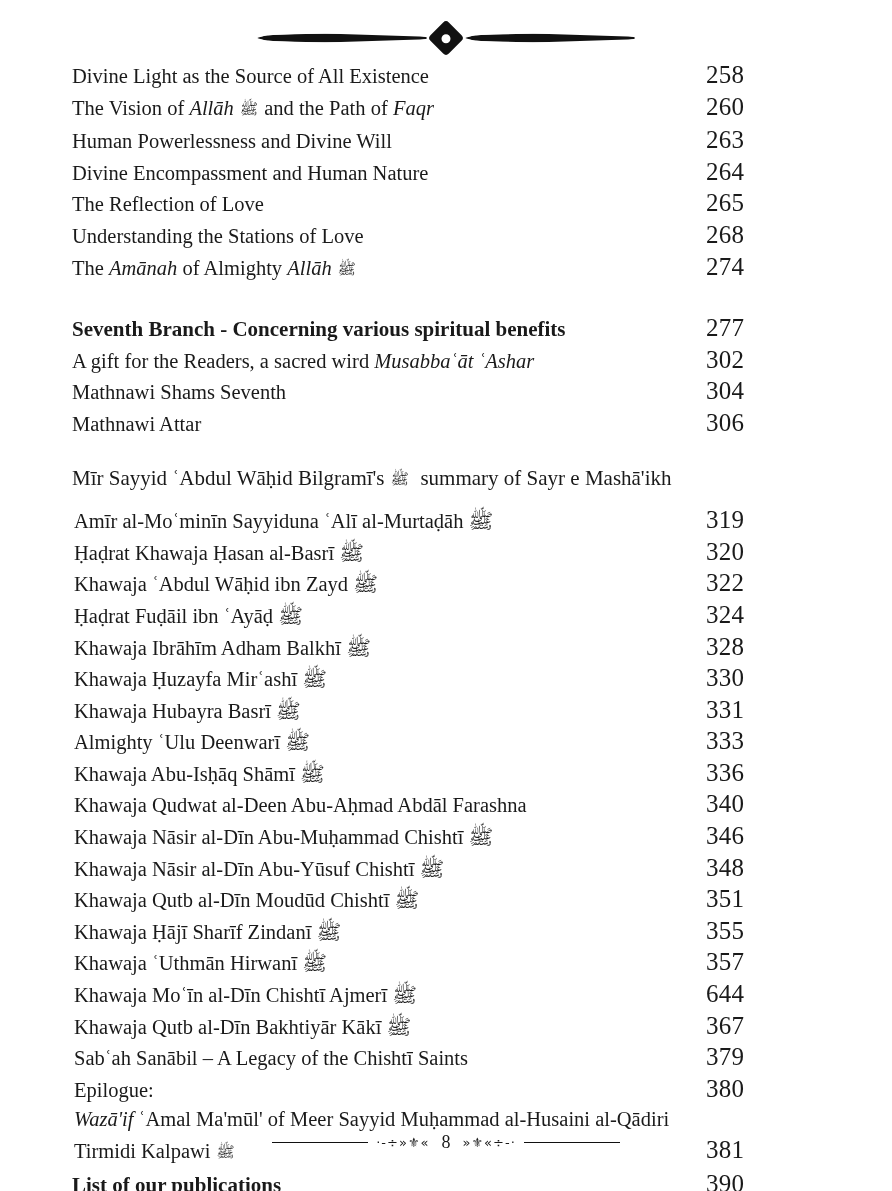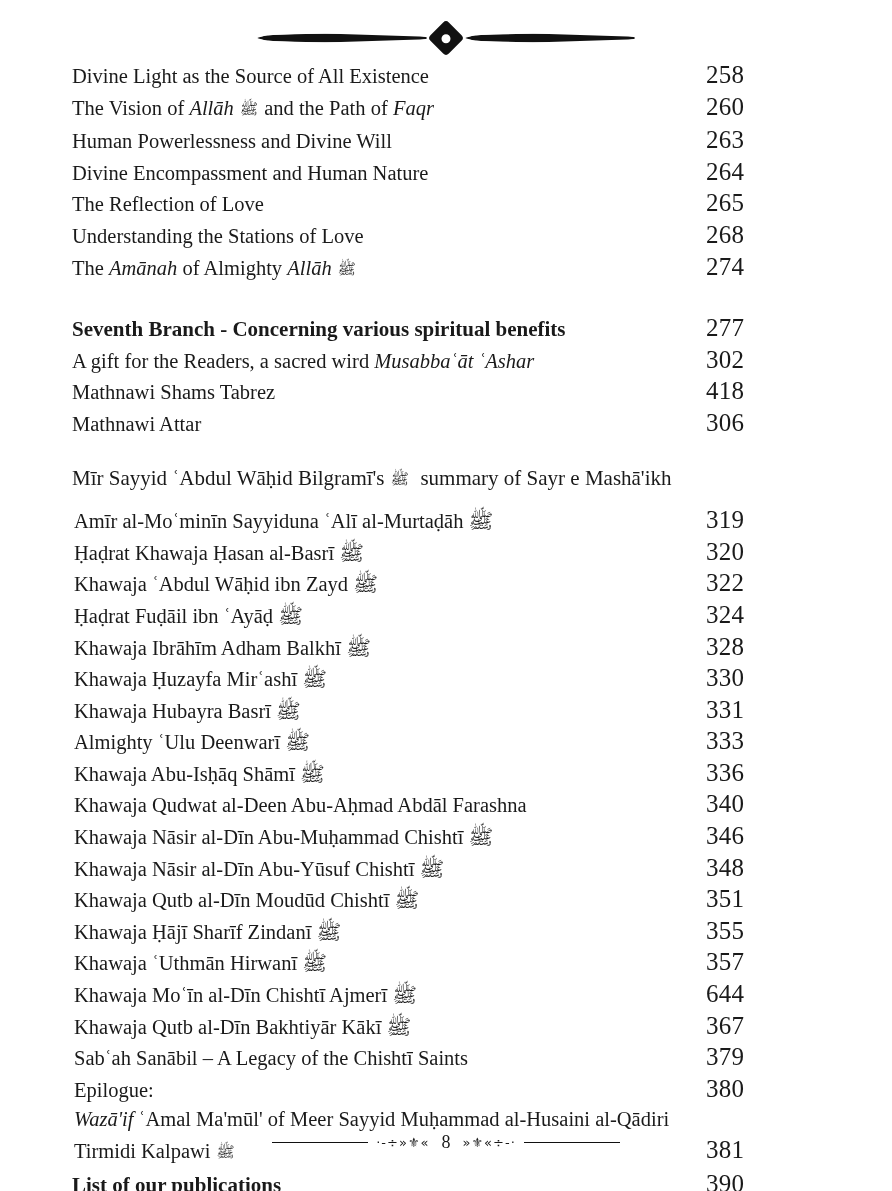--- a/index.html
+++ b/index.html
@@ -204,22 +204,22 @@
 
     <div class="row section">
       <span class="label"><span>Seventh Branch</span><span> - Concerning various spiritual benefits</span></span>
       <span class="page-num">277</span>
     </div>
     <div class="row">
       <span class="label">A gift for the Readers, a sacred wird <i class="it">Musabbaʿāt ʿAshar</i></span>
       <span class="page-num">302</span>
     </div>
     <div class="row">
-      <span class="label">Mathnawi Shams Tabrez</span>
-      <span class="page-num">418</span>
+      <span class="label">Mathnawi Shams Seventh</span>
+      <span class="page-num">304</span>
     </div>
     <div class="row">
       <span class="label">Mathnawi Attar</span>
       <span class="page-num">306</span>
     </div>
 
     <div class="spacer-md"></div>
 
     <div class="row heading">
       <span class="label">Mīr Sayyid ʿAbdul Wāḥid Bilgramī's <span class="sallam">ﷺ</span>&nbsp; summary of Sayr e Mashā'ikh</span>

